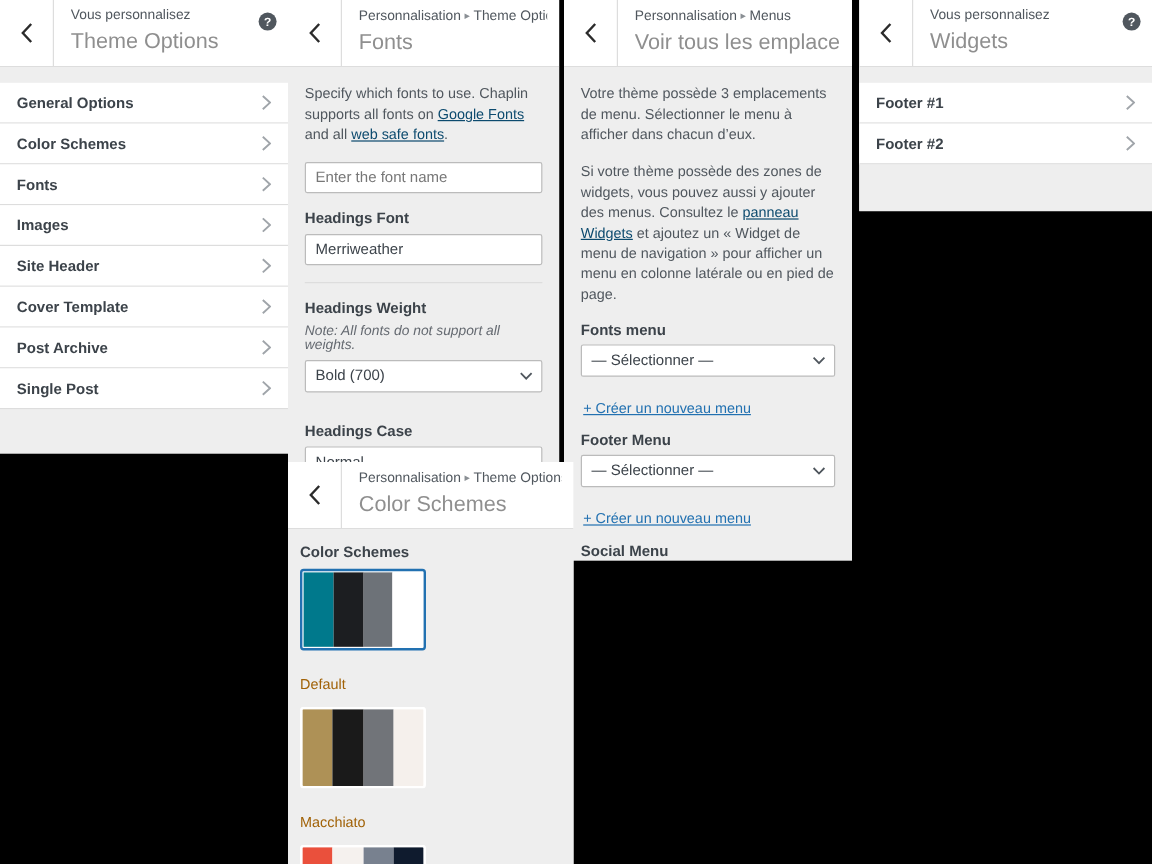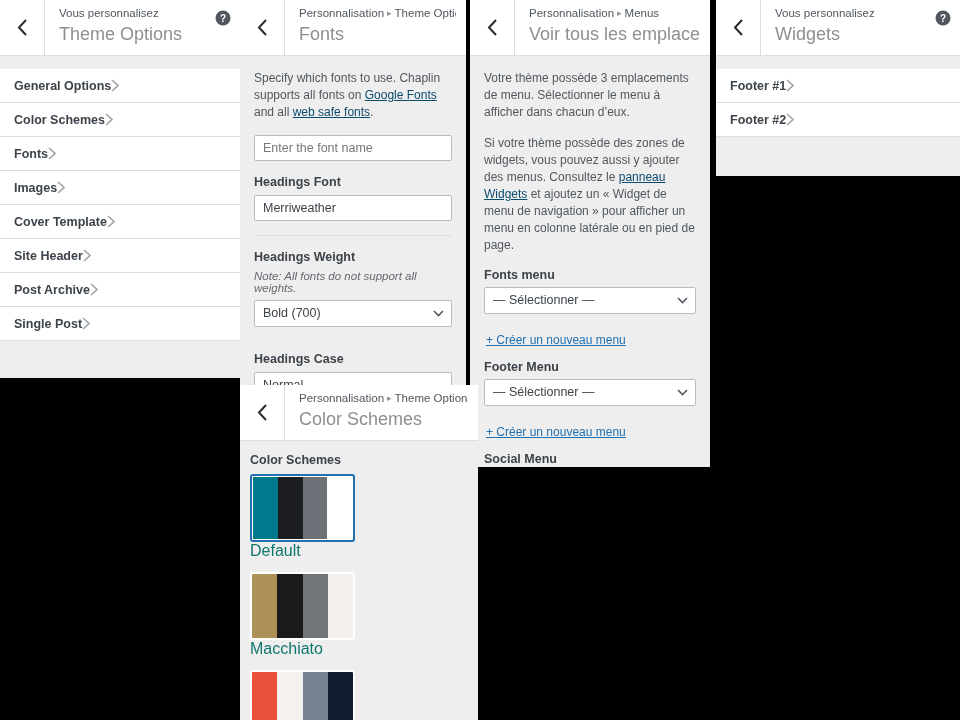--- a/index.html
+++ b/index.html
@@ -93,21 +93,21 @@
   }
 
   
   .nav-list {
     background: #eeeeee;
     padding-top: 13px;
   }
   .nav-row {
     display: flex;
     align-items: center;
-    justify-content: flex-start;
+    justify-content: space-between;
     background: #ffffff;
     border-bottom: 1px solid #dddddd;
     height: 34px;
     padding: 0 14px 0 14px;
     box-sizing: border-box;
     font-size: 12.5px;
     color: #3c434a;
     font-weight: 600;
   }
   .nav-row .chev {
@@ -243,23 +243,23 @@
     box-sizing: border-box;
     border: 2px solid transparent;
     background: #ffffff;
   }
   .swatch.selected {
     border-color: #2271b1;
     padding: 1px;
   }
   .swatch .band { flex: 1 1 25%; }
   .cs-name {
-    font-size: 16px;
-    color: #0f766e;
-    margin-top: 0;
+    font-size: 12px;
+    color: #a16207;
+    margin-top: 21px;
     font-weight: 400;
   }
 </style>
 </head>
 <body>
 
 <div class="stage">
 
   <div class="panel" style="left:0; top:0; width:240px; height:378px;">
     <div class="panel-header">
@@ -314,30 +314,30 @@
         <div class="nav-row">
           <span>Images</span>
           <span class="chev">
             <svg width="8" height="13" viewBox="0 0 8 13">
                 <path d="M1 1 L7 6.5 L1 12" fill="none" stroke="currentColor" stroke-width="1.6"></path>
               </svg>
           </span>
         </div>
 
         <div class="nav-row">
+          <span>Site Header</span>
+          <span class="chev">
+            <svg width="8" height="13" viewBox="0 0 8 13">
+                <path d="M1 1 L7 6.5 L1 12" fill="none" stroke="currentColor" stroke-width="1.6"></path>
+              </svg>
+          </span>
+        </div>
+
+        <div class="nav-row">
           <span>Cover Template</span>
-          <span class="chev">
-            <svg width="8" height="13" viewBox="0 0 8 13">
-                <path d="M1 1 L7 6.5 L1 12" fill="none" stroke="currentColor" stroke-width="1.6"></path>
-              </svg>
-          </span>
-        </div>
-
-        <div class="nav-row">
-          <span>Site Header</span>
           <span class="chev">
             <svg width="8" height="13" viewBox="0 0 8 13">
                 <path d="M1 1 L7 6.5 L1 12" fill="none" stroke="currentColor" stroke-width="1.6"></path>
               </svg>
           </span>
         </div>
 
         <div class="nav-row">
           <span>Post Archive</span>
           <span class="chev">

